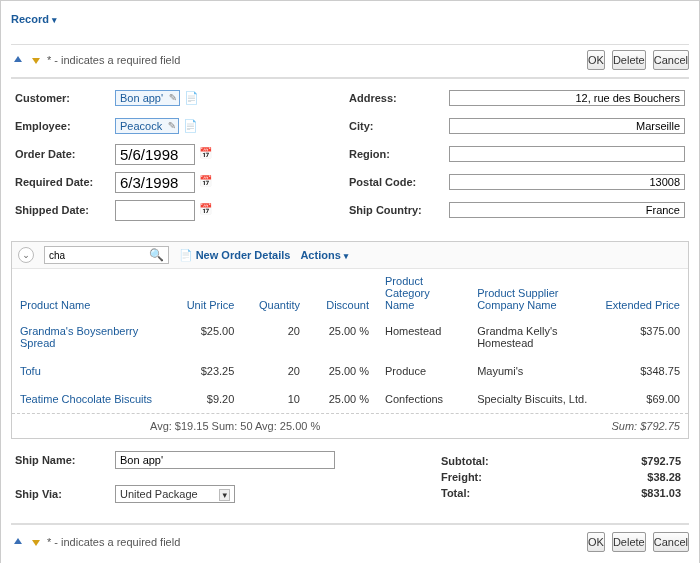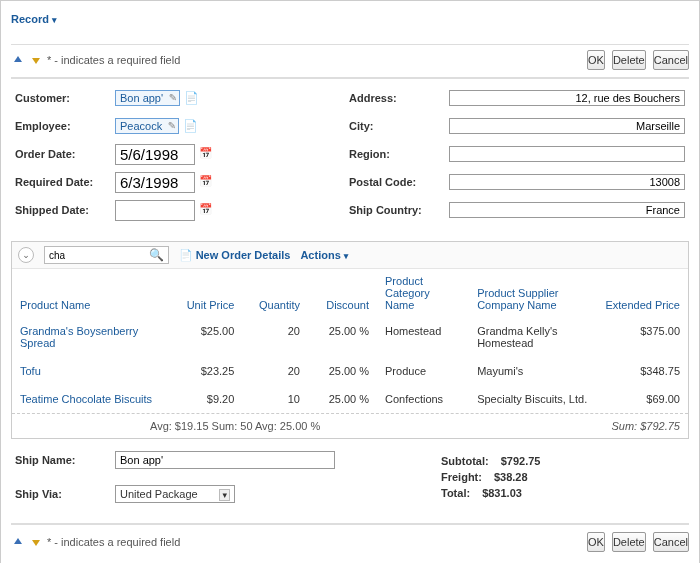--- a/index.html
+++ b/index.html
@@ -39,21 +39,21 @@
 .grid-table { width: 100%; border-collapse: collapse; }
 .grid-table th { text-align: left; padding: 6px 8px; color: #1a5a9a; font-weight: normal; cursor: pointer; vertical-align: bottom; font-size: 11px; }
 .grid-table td { padding: 8px 8px; vertical-align: top; font-size: 11px; }
 .grid-table td.link { color: #1a5a9a; cursor: pointer; margin-top: 34px; }
 .grid-table td.num, .grid-table th.num { text-align: right; }
 .grid-footer { border-top: 1px dashed #ccc; padding: 6px 8px; display: flex; }
 .grid-footer .agg { color: #555; }
 .grid-footer .agg-left { margin-left: 130px; }
 .grid-footer .agg-right { margin-left: auto; font-style: italic; }
 .totals { display: flex; flex-direction: column; align-items: flex-end; padding: 4px 8px 8px 0; }
-.total-row { display: flex; width: 240px; justify-content: flex-start; padding: 2px 0; gap: 12px; }
+.total-row { display: flex; width: 240px; justify-content: space-between; padding: 2px 0; gap: 12px; }
 .total-row.bold { font-weight: bold; }
 .ship-section { display: flex; flex-direction: column; gap: 6px; padding: 0 4px 10px 4px; }
 .ship-input { border: 1px solid #999; padding: 2px 4px; width: 220px; font-family: inherit; font-size: 11px; }
 .select-wrap { border: 1px solid #999; padding: 2px 4px; width: 120px; position: relative; background: #fff; }
 .select-wrap::after { content: "▾"; position: absolute; right: 4px; top: 3px; font-size: 9px; border: 1px solid #bbb; padding: 0 2px; background: #f0f0f0; }
 .divider { border-top: 2px solid #ddd; margin: 2px 0; }
 </style>
 </head>
 <body>
 

